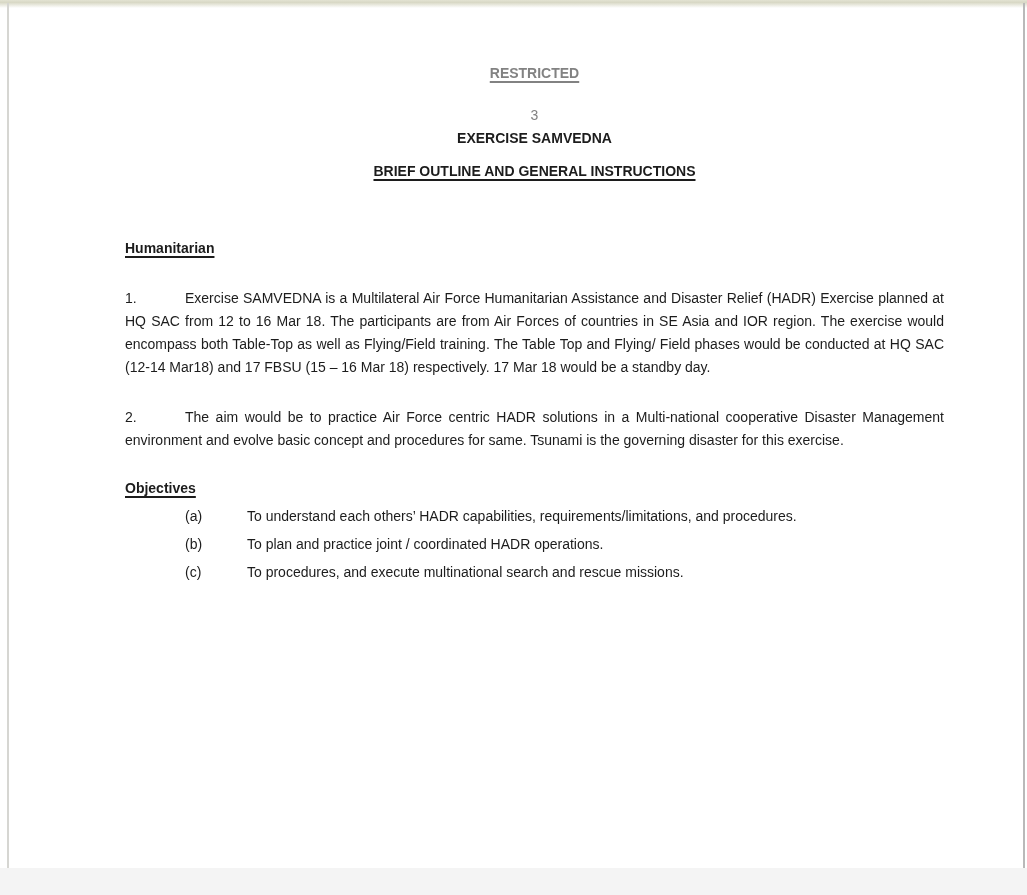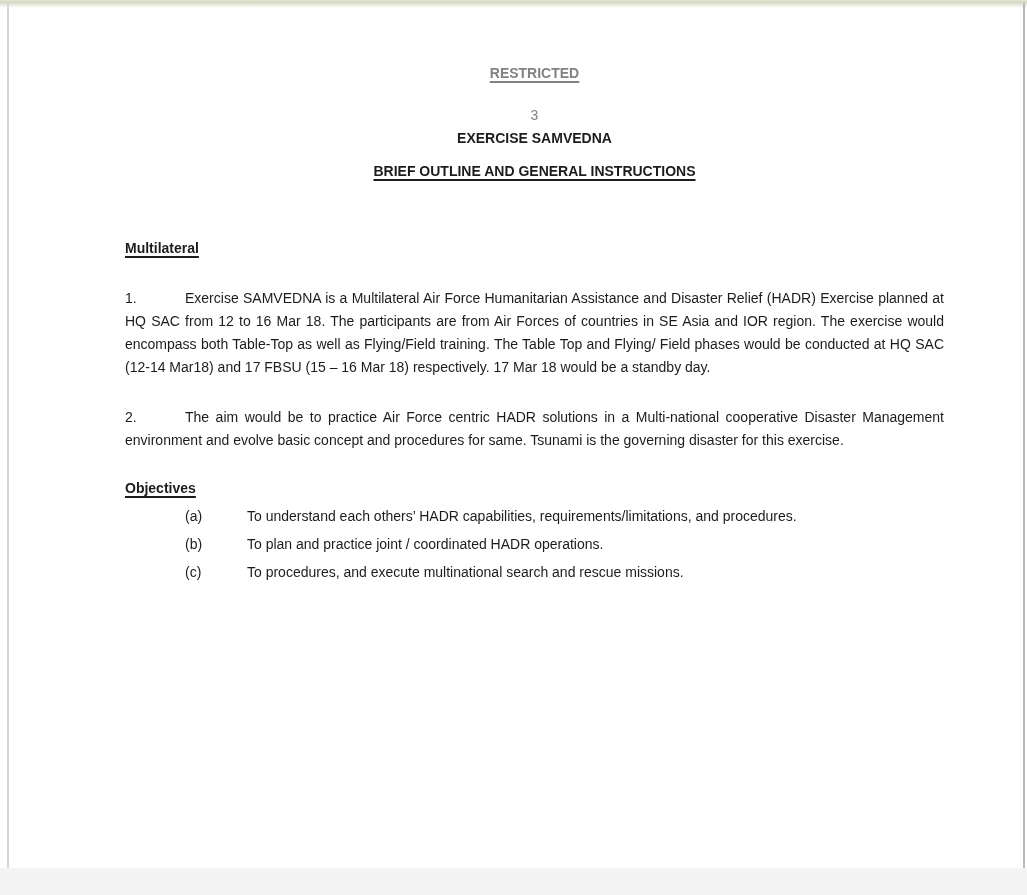--- a/index.html
+++ b/index.html
@@ -78,21 +78,21 @@
     <div class="doc-header">
       <div class="classification">RESTRICTED</div>
       <div class="page-number">3</div>
       <div class="doc-title">EXERCISE SAMVEDNA</div>
       <div class="doc-subtitle">BRIEF OUTLINE AND GENERAL INSTRUCTIONS</div>
     </div>
 
     <div class="doc-body">
 
       <div class="section first">
-        <div class="section-heading">Multilateral</div>
+        <div class="section-heading">Humanitarian</div>
         <p class="para"><span class="para-num">1.</span><span>Exercise SAMVEDNA is a Multilateral Air Force Humanitarian Assistance and Disaster Relief (HADR) Exercise planned at HQ SAC from 12 to 16 Mar 18. The participants are from Air Forces of countries in SE Asia and IOR region.  The exercise would encompass both  Table-Top as well as  Flying/Field training. The Table Top and Flying/ Field phases would be conducted at HQ SAC (12-14 Mar18) and 17 FBSU (15 – 16 Mar 18) respectively. 17 Mar 18 would be a standby day.</span></p>
       </div>
 
       <div class="section">
         <p class="para"><span class="para-num">2.</span><span>The aim would be to practice Air Force centric HADR solutions in a Multi-national cooperative Disaster Management environment and evolve basic concept and procedures for same. Tsunami is the governing disaster for this exercise.</span></p>
       </div>
 
       <div class="section">
         <div class="section-heading">Objectives</div>
 

